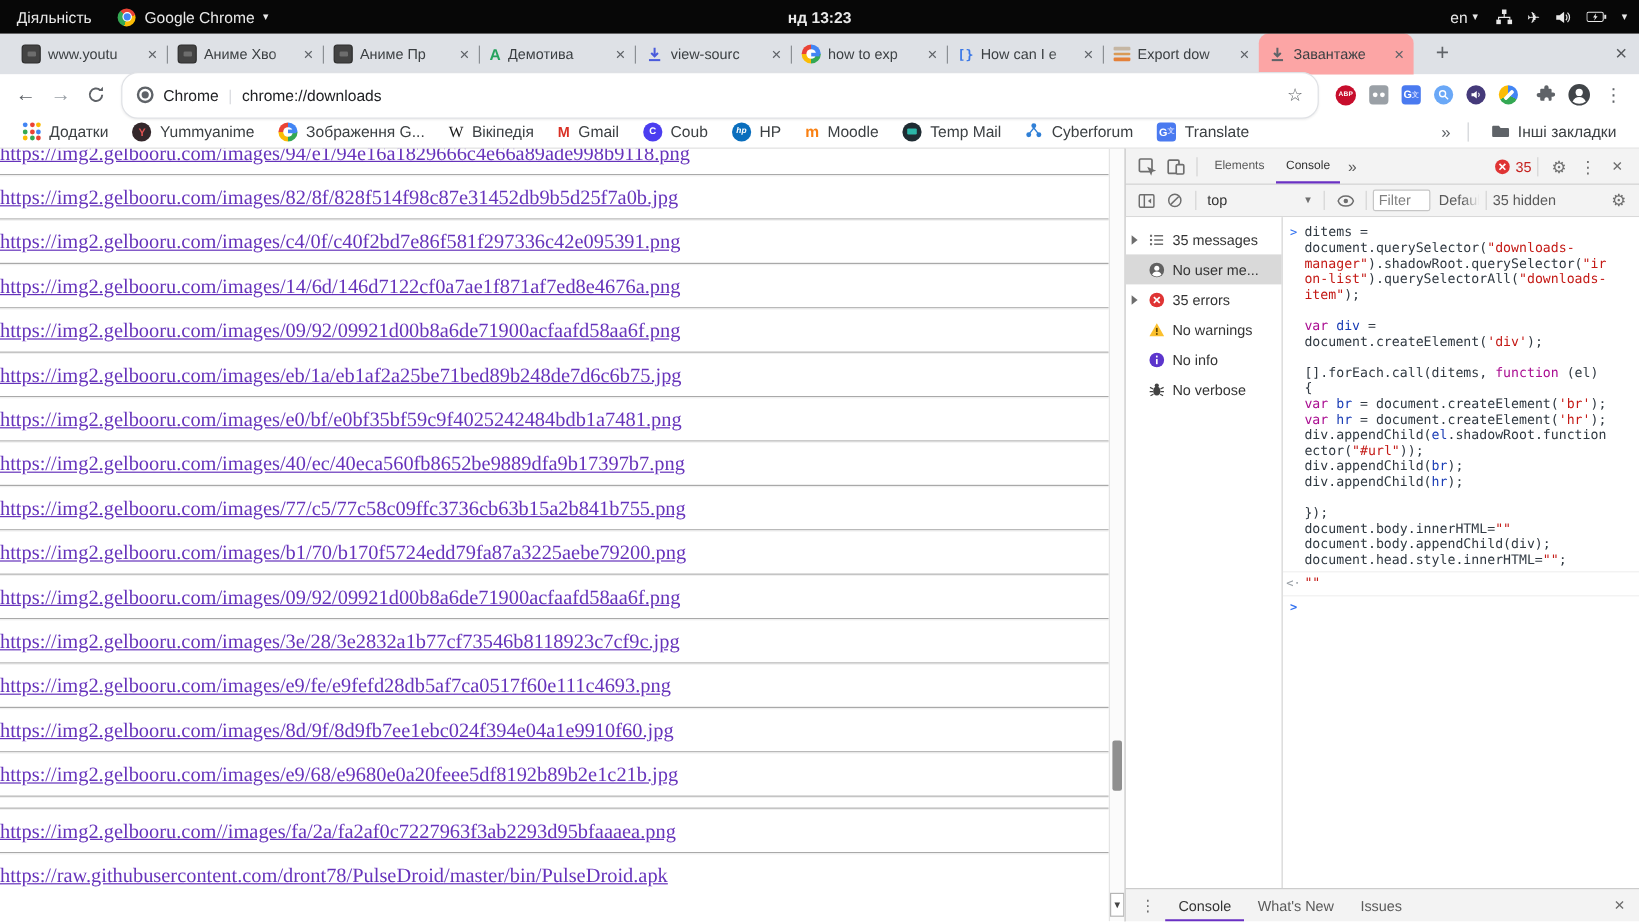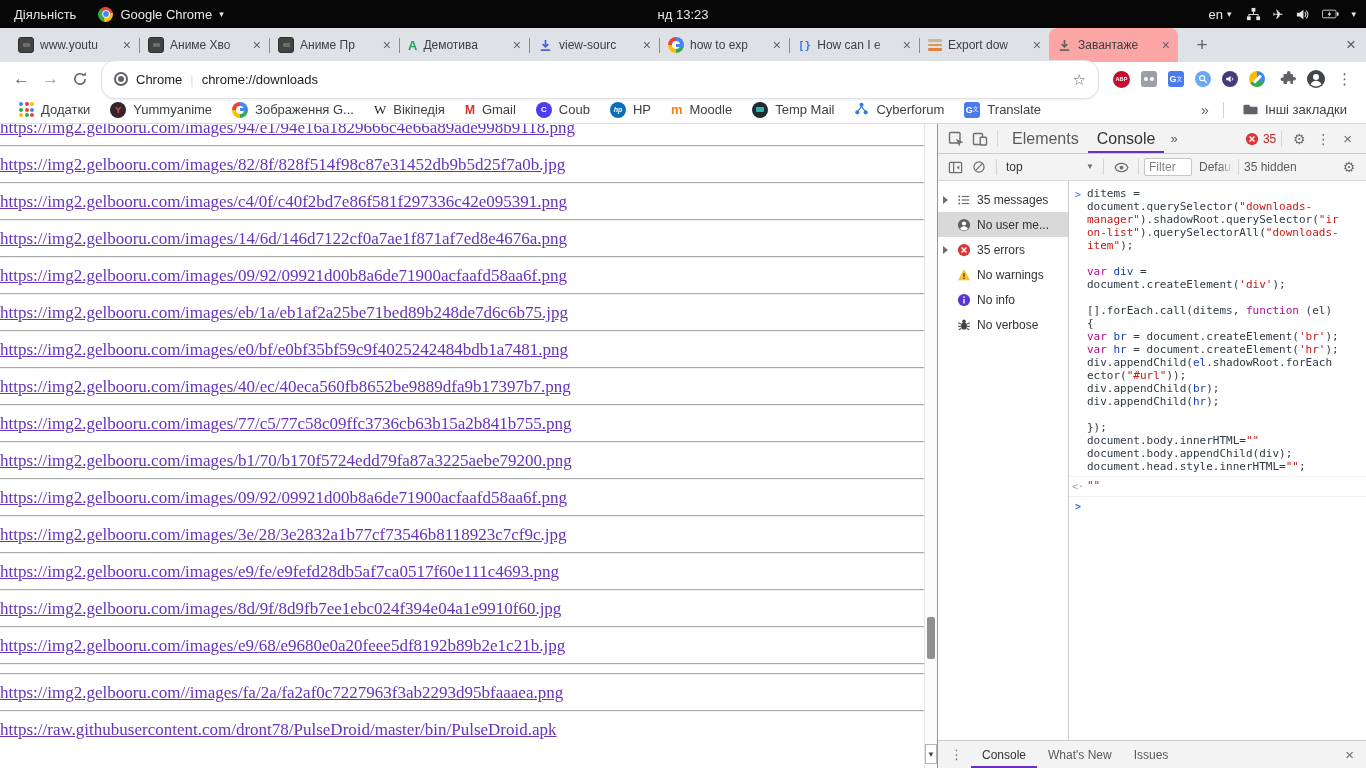--- a/index.html
+++ b/index.html
@@ -6,21 +6,21 @@
   *{box-sizing:border-box;margin:0;padding:0}
   html,body{width:1366px;height:768px;overflow:hidden}
   body{font-family:"Liberation Sans",sans-serif;background:#fff;position:relative}
   .ic{display:inline-flex;align-items:center;justify-content:center;flex:none;line-height:1}
 
   
   .sysbar{height:28px;background:#070707;color:#e8e8e8;display:flex;align-items:center;padding:0 10px;font-size:13px;position:relative}
   .sys-left{display:flex;align-items:center;gap:18px}
   .activities{padding:0 4px}
   .appmenu{display:flex;align-items:center;gap:7px}
-  .clock{position:absolute;left:50%;transform:translateX(-50%);font-weight:normal}
+  .clock{position:absolute;left:50%;transform:translateX(-50%);font-weight:bold}
   .sys-right{margin-left:auto;display:flex;align-items:center;gap:14px}
   .tray{display:flex;align-items:center;gap:12px}
   .kbd{display:flex;align-items:center;gap:4px}
   .chrome-ball{width:15px;height:15px;border-radius:50%;background:conic-gradient(from -45deg,#ea4335 0 120deg,#fbbc05 0 240deg,#34a853 0 360deg);position:relative;display:inline-block}
   .chrome-ball::after{content:"";position:absolute;inset:3.5px;background:#4285f4;border:1.5px solid #fff;border-radius:50%}
 
   
   .tabstrip{height:34px;background:#dee1e6;display:flex;align-items:flex-end;padding-left:10px}
   .tab{width:129px;height:34px;display:flex;align-items:center;gap:6px;padding:0 8px;font-size:12px;color:#3c4043;flex:none}
   .tab.active{background:#fca5a5;border-radius:8px 8px 0 0}
@@ -67,21 +67,21 @@
   .linklist{margin:-6px 13px 0 0}
   .plink{display:block;font:17px/20px "Liberation Serif",serif;color:var(--link);text-decoration:underline;white-space:nowrap;overflow:hidden}
   hr.rule{border:none;border-top:1px solid #a9a9a9;border-bottom:1px solid #f0f0f0;margin:7px 0 8px 0}
   .scrollbar{position:absolute;right:0;top:0;bottom:0;width:13px;background:#fbfbfb;border-left:1px solid #e4e4e4}
   .thumb{position:absolute;top:493px;left:2px;right:2px;height:42px;background:#8f8f8f;border-radius:2px}
   .stepper{position:absolute;bottom:4px;left:0;right:0;height:20px;background:#fff;border:1px solid #b5b5b5;display:flex;align-items:center;justify-content:center;font-size:8px;color:#444}
 
   
   .devtools{width:429px;flex:none;border-left:1px solid #949494;display:flex;flex-direction:column;background:#fff}
   .dt-tabbar{height:30px;background:#f3f3f3;border-bottom:1px solid #ccc;display:flex;align-items:center;padding:0 6px;flex:none}
-  .dt-tab{height:100%;display:flex;align-items:center;padding:0 9px;font-size:16px;color:#5a5a5a}
+  .dt-tab{height:100%;display:flex;align-items:center;padding:0 9px;font-size:10px;color:#5a5a5a}
   .dt-tab.active{color:#333;box-shadow:inset 0 -2px 0 var(--accent)}
   .dt-more{font-size:13px;color:#5a5a5a;padding:0 6px}
   .vsep{width:1px;height:16px;background:#d4d4d4;margin:0 5px;flex:none}
   .tb-btn{width:24px;height:24px;display:flex;align-items:center;justify-content:center}
   .badge{display:flex;align-items:center;gap:4px;margin-left:auto}
   .badge-num{font-size:12px;color:var(--errred)}
   .dt-toolbar{height:27px;background:#f3f3f3;border-bottom:1px solid #d9d9d9;display:flex;align-items:center;padding:0 5px;flex:none}
   .ctx{display:flex;align-items:center;justify-content:space-between;width:96px;font-size:12px;color:#333;padding:0 4px}
   .flt{width:48px;height:18px;font:12px "Liberation Sans",sans-serif;border:1px solid #c6c6c6;border-radius:2px;padding:4px 4px;color:#333;background:#fff}
   .flt::placeholder{color:#808080}
@@ -688,21 +688,21 @@
               <div class="cl"><span class="tok-s">on-list"</span><span class="tok-p">).querySelectorAll(</span><span class="tok-s">"downloads-</span></div>
               <div class="cl"><span class="tok-s">item"</span><span class="tok-p">);</span></div>
               <div class="cl">&nbsp;</div>
               <div class="cl"><span class="tok-k">var</span><span class="tok-p"> </span><span class="tok-d">div</span><span class="tok-p"> =</span></div>
               <div class="cl"><span class="tok-p">document.createElement(</span><span class="tok-s">'div'</span><span class="tok-p">);</span></div>
               <div class="cl">&nbsp;</div>
               <div class="cl"><span class="tok-p">[].forEach.call(ditems, </span><span class="tok-k">function</span><span class="tok-p"> (el)</span></div>
               <div class="cl"><span class="tok-p">{</span></div>
               <div class="cl"><span class="tok-k">var</span><span class="tok-p"> </span><span class="tok-d">br</span><span class="tok-p"> = document.createElement(</span><span class="tok-s">'br'</span><span class="tok-p">);</span></div>
               <div class="cl"><span class="tok-k">var</span><span class="tok-p"> </span><span class="tok-d">hr</span><span class="tok-p"> = document.createElement(</span><span class="tok-s">'hr'</span><span class="tok-p">);</span></div>
-              <div class="cl"><span class="tok-p">div.appendChild(</span><span class="tok-d">el</span><span class="tok-p">.shadowRoot.forEach</span></div>
+              <div class="cl"><span class="tok-p">div.appendChild(</span><span class="tok-d">el</span><span class="tok-p">.shadowRoot.function</span></div>
               <div class="cl"><span class="tok-p">ector(</span><span class="tok-s">"#url"</span><span class="tok-p">));</span></div>
               <div class="cl"><span class="tok-p">div.appendChild(</span><span class="tok-d">br</span><span class="tok-p">);</span></div>
               <div class="cl"><span class="tok-p">div.appendChild(</span><span class="tok-d">hr</span><span class="tok-p">);</span></div>
               <div class="cl">&nbsp;</div>
               <div class="cl"><span class="tok-p">});</span></div>
               <div class="cl"><span class="tok-p">document.body.innerHTML=</span><span class="tok-s">""</span></div>
               <div class="cl"><span class="tok-p">document.body.appendChild(div);</span></div>
               <div class="cl"><span class="tok-p">document.head.style.innerHTML=</span><span class="tok-s">""</span><span class="tok-p">;</span></div>
             </div>
         </div>

